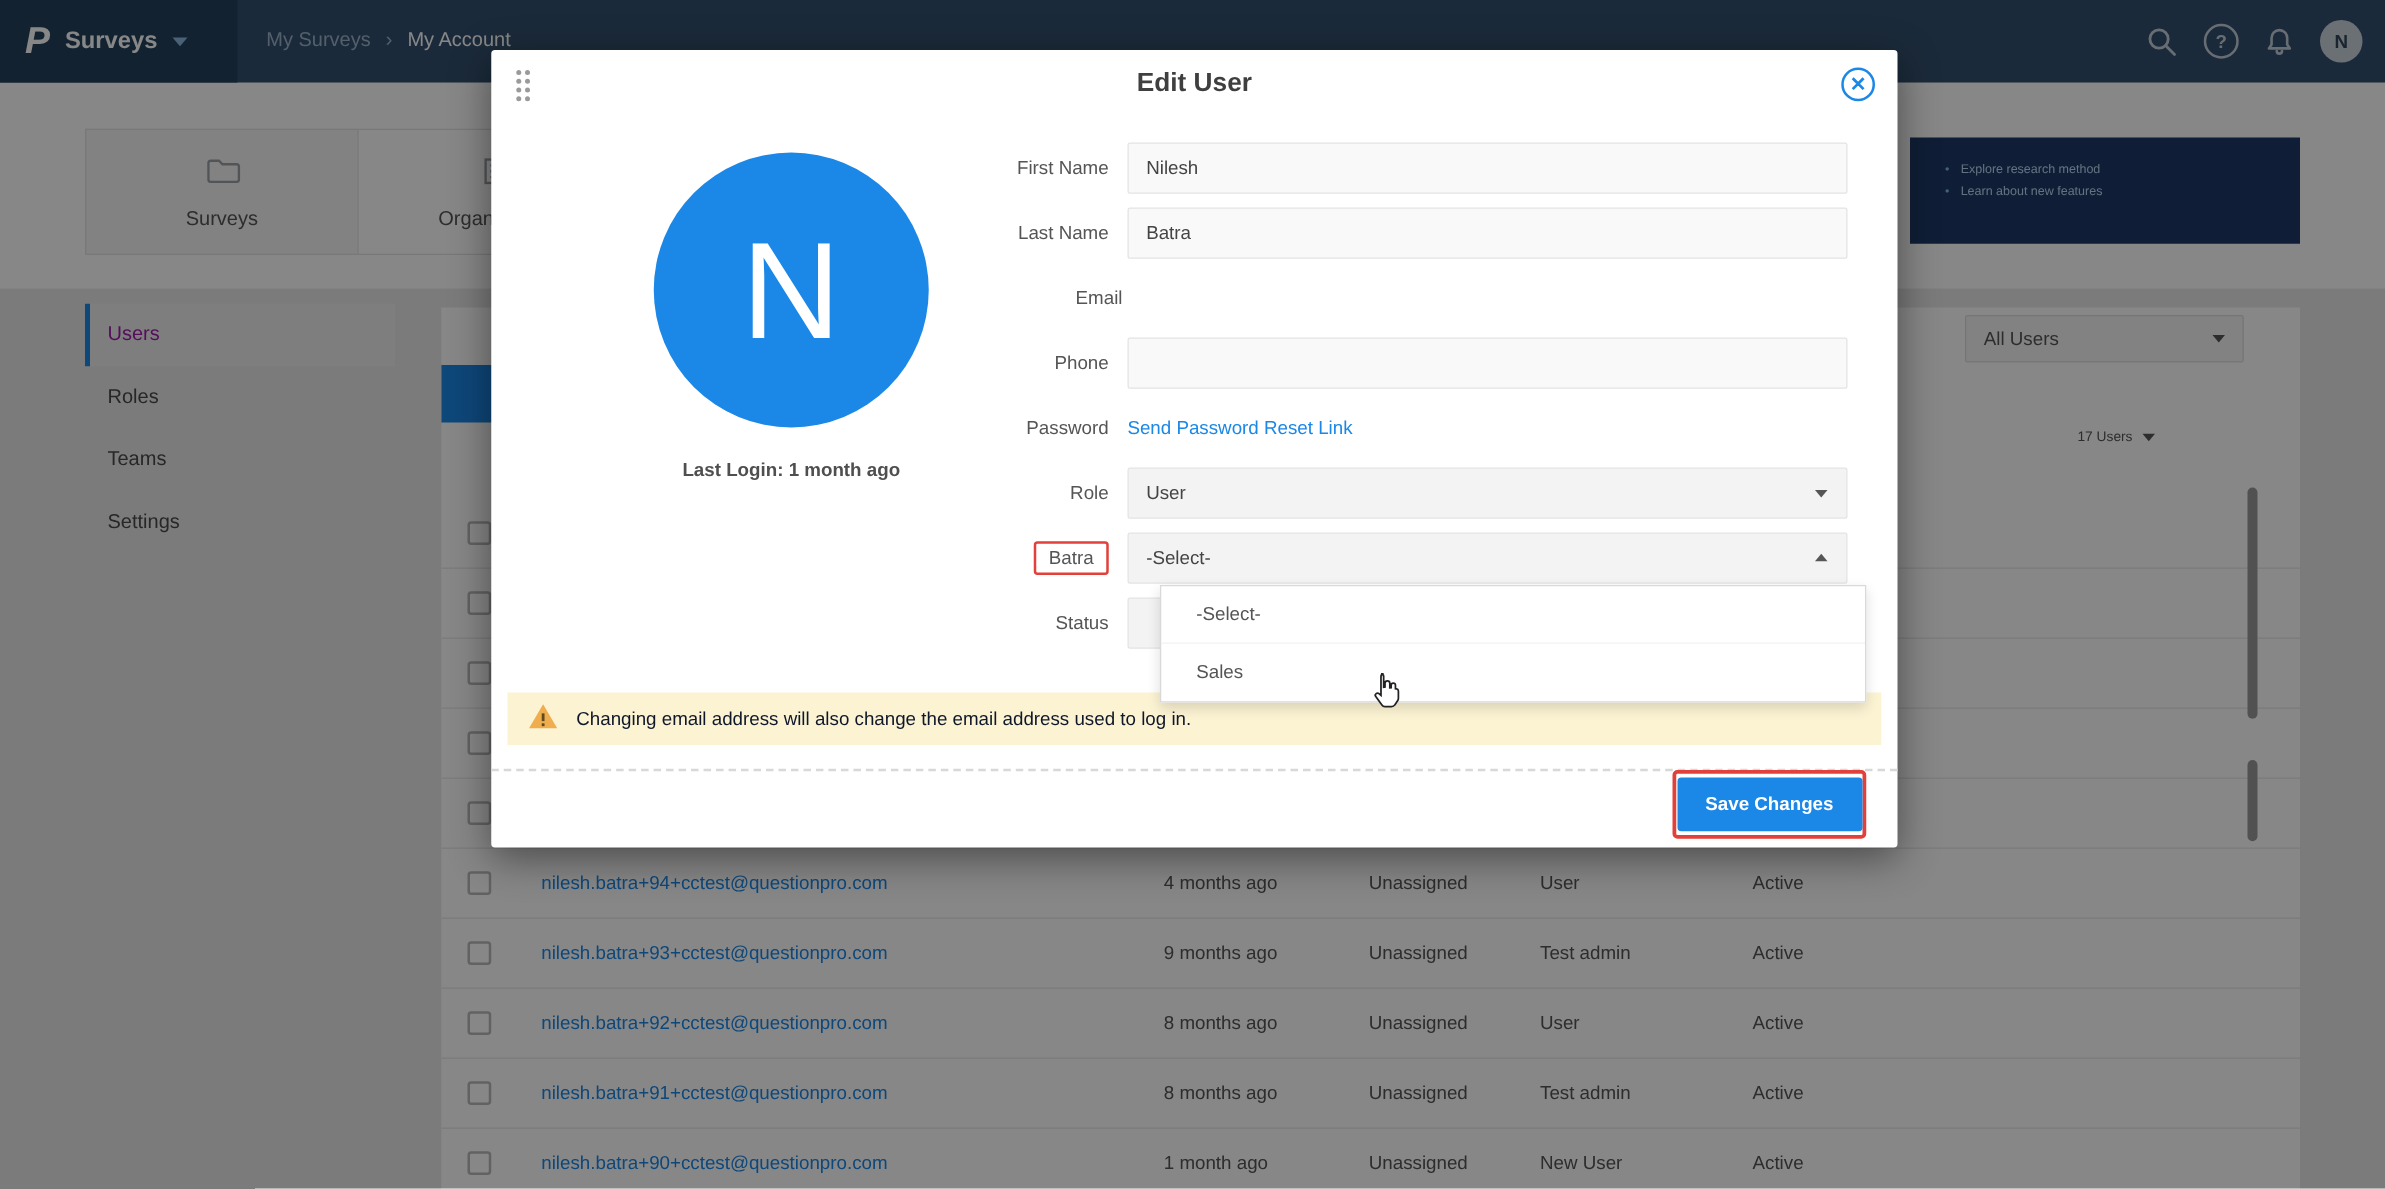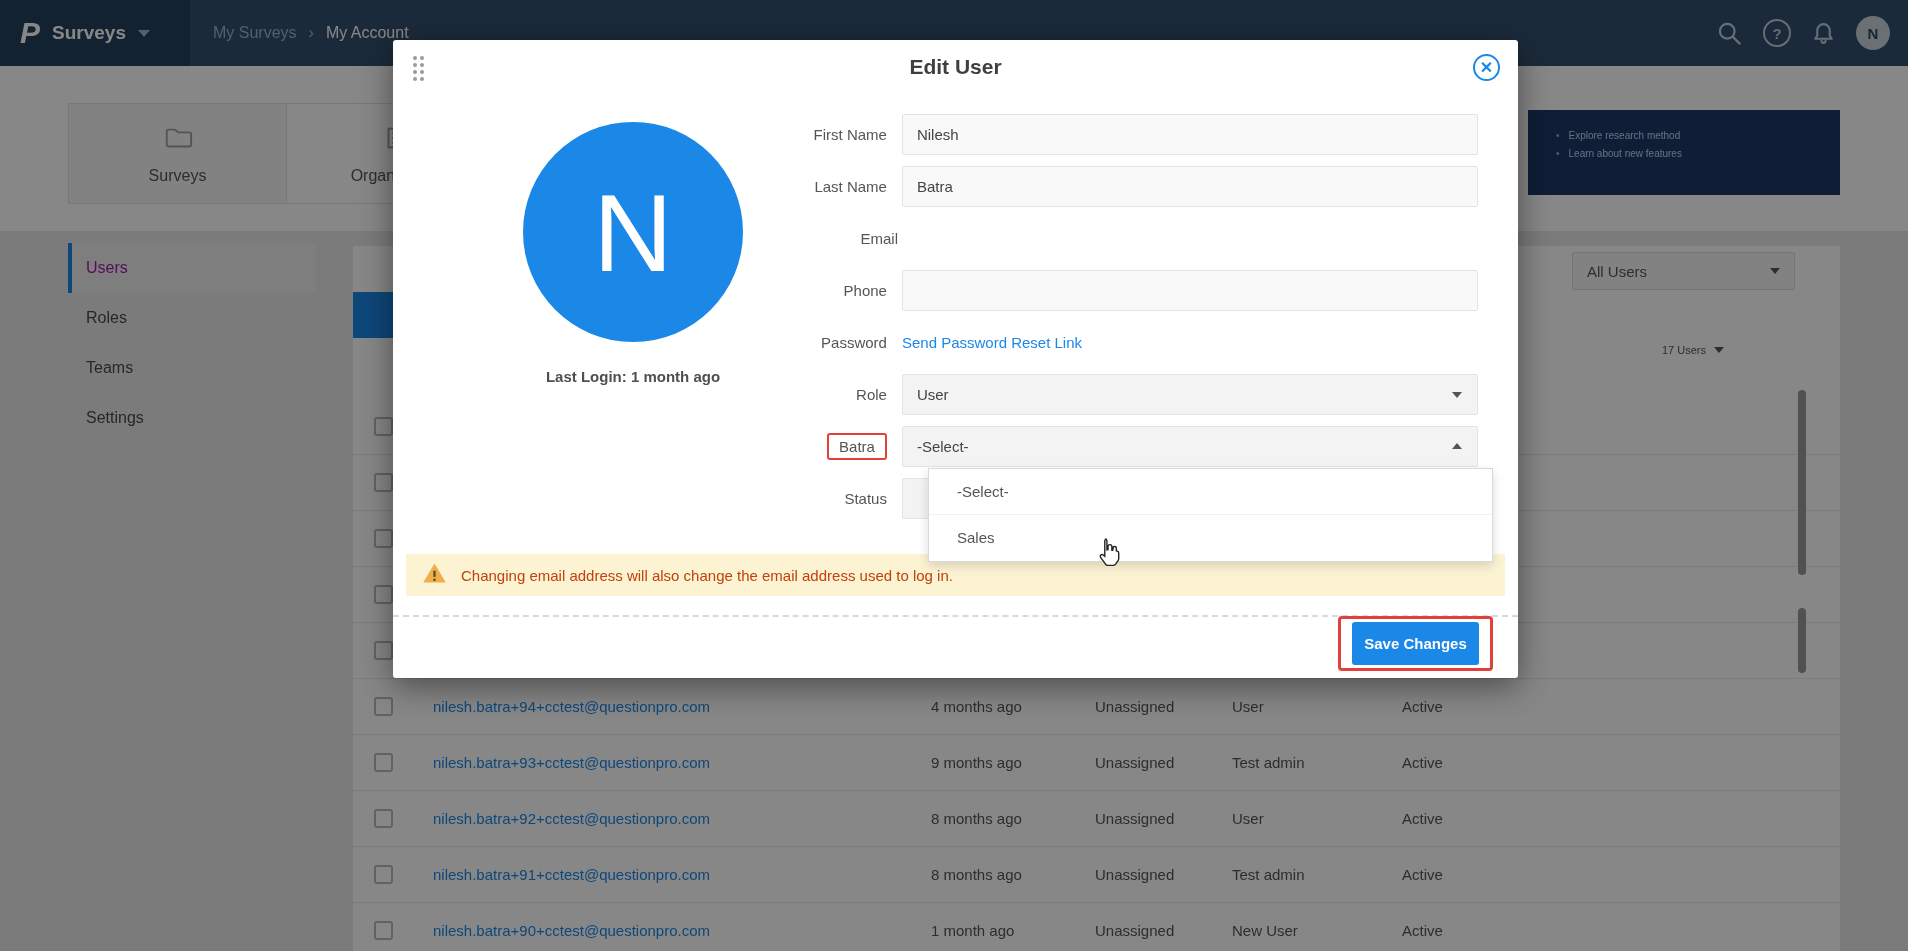--- a/index.html
+++ b/index.html
@@ -94,25 +94,25 @@
   .plink { font-size:15px; color:#1b87e6; line-height:41px; cursor:pointer; }
   .red-box { border:2px solid #e2403a; border-radius:3px; padding:3px 10px; }
 
   .m-dd { position:absolute; left:535px; top:428px; width:565px; background:#fff; border:1px solid #d9d9d9;
           box-shadow:0 4px 10px rgba(0,0,0,0.14); z-index:6; }
   .m-dd .opt { height:46px; line-height:46px; padding-left:28px; font-size:15px; color:#555;
                border-bottom:1px solid #f2f2f2; cursor:pointer; }
   .m-dd .opt:last-child { border-bottom:none; }
 
   .m-warning { position:absolute; left:13px; top:514px; width:1099px; height:42px; background:#fcf3d3;
-               display:flex; align-items:center; gap:13px; padding-left:15px; font-size:15px; color:#c2410c; }
+               display:flex; align-items:center; gap:13px; padding-left:15px; font-size:15px; color:#0f172a; }
   .m-dashes { position:absolute; left:0; right:0; top:575px; border-top:2px dashed #d8d8d8; }
   .save-ring { position:absolute; left:945px; top:576px; width:155px; height:55px; border:3px solid #e2403a;
                border-radius:4px; display:flex; align-items:center; justify-content:center; z-index:7; }
-  .save-btn { width:127px; height:43px; background:#1b87e6; color:#fff; border:none; border-radius:3px;
+  .save-btn { width:148px; height:43px; background:#1b87e6; color:#fff; border:none; border-radius:3px;
               font-size:15px; font-weight:700; cursor:pointer; font-family:"Liberation Sans", sans-serif; }
 
   .cursor { position:absolute; left:1095px; top:538px; z-index:40; pointer-events:none; }
 </style>
 </head>
 <body>
 
 <div class="canvas">
 
   <header class="topbar">

